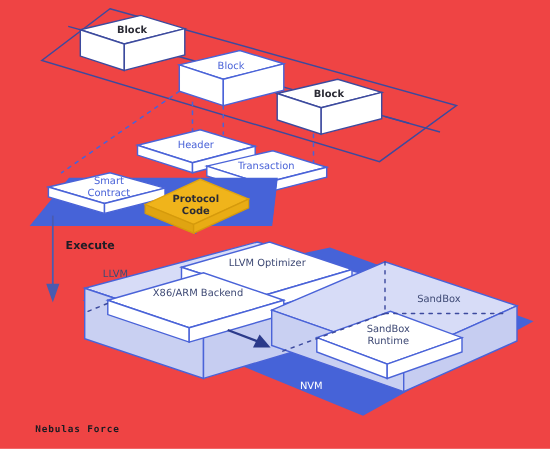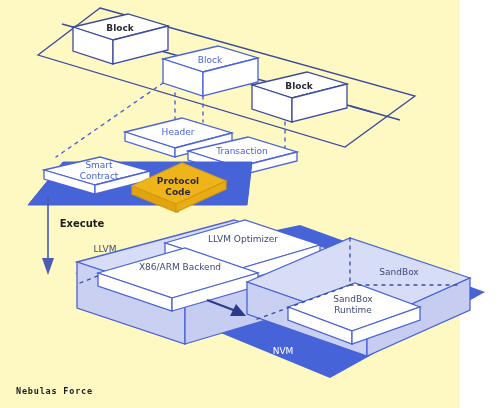--- a/index.html
+++ b/index.html
@@ -8,23 +8,23 @@
     background: #ffffff;
   }
   body {
     width: 500px;
     height: 408px;
     overflow: hidden;
     font-family: "DejaVu Sans", "Liberation Sans", sans-serif;
   }
   #stage {
     position: relative;
-    width: 460px;
+    width: 500px;
     height: 408px;
-    background: #fef9c3;
+    background: #ef4444;
   }
   #diagram {
     position: absolute;
     left: 0;
     top: 0;
     width: 500px;
     height: 408px;
   }
   .iso-label {
     font-family: "DejaVu Sans", "Liberation Sans", sans-serif;
@@ -51,21 +51,21 @@
     font-size: 9px;
     font-weight: 400;
   }
   .lbl-execute {
     fill: #1d1d26;
     font-size: 10px;
     font-weight: 700;
   }
   .caption {
     position: absolute;
-    left: 16px;
+    left: 32px;
     top: 386px;
     font-family: "DejaVu Sans Mono", "Liberation Mono", monospace;
     font-size: 8.5px;
     font-weight: 700;
     letter-spacing: 0.8px;
     color: #1b1b22;
     white-space: nowrap;
     text-align: right;
   }
 </style>

